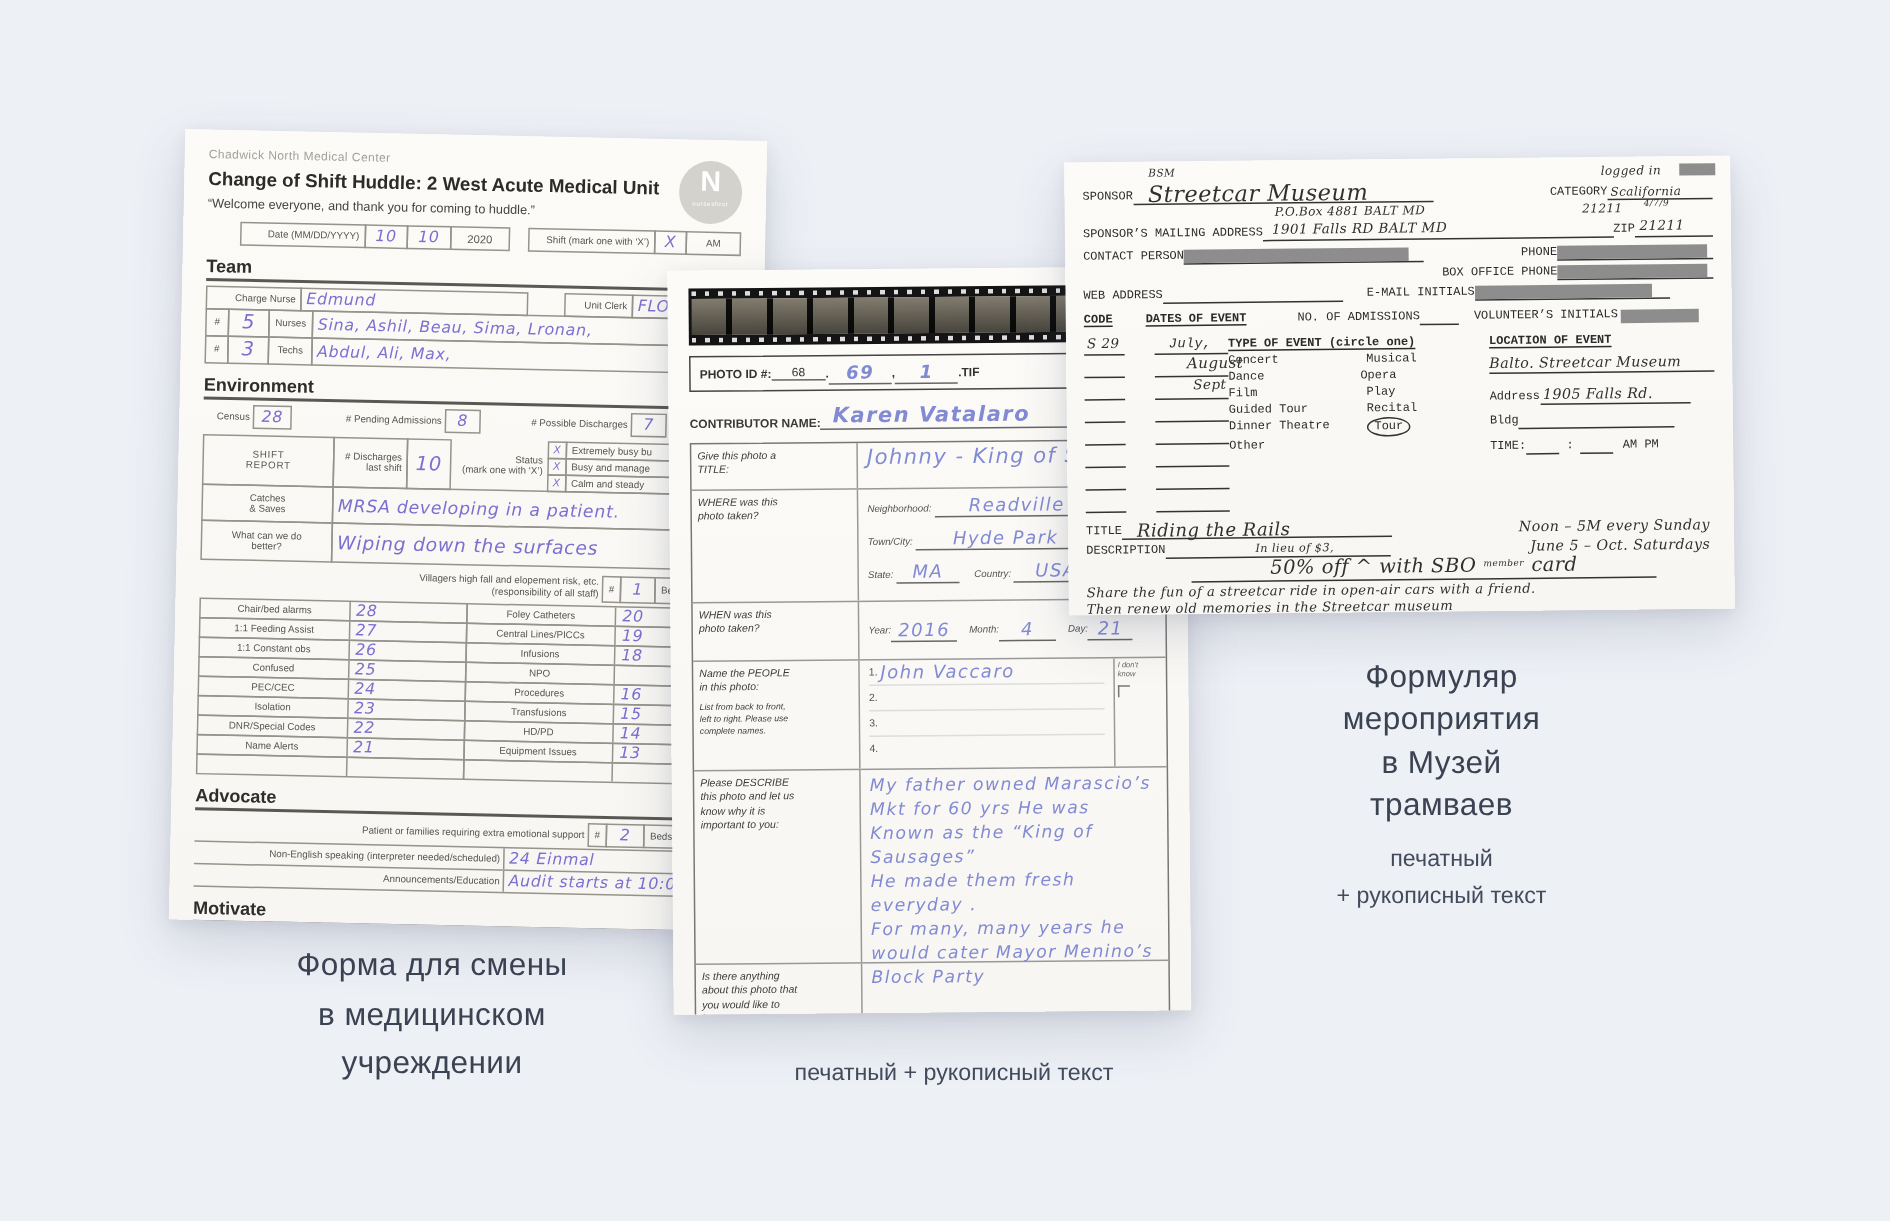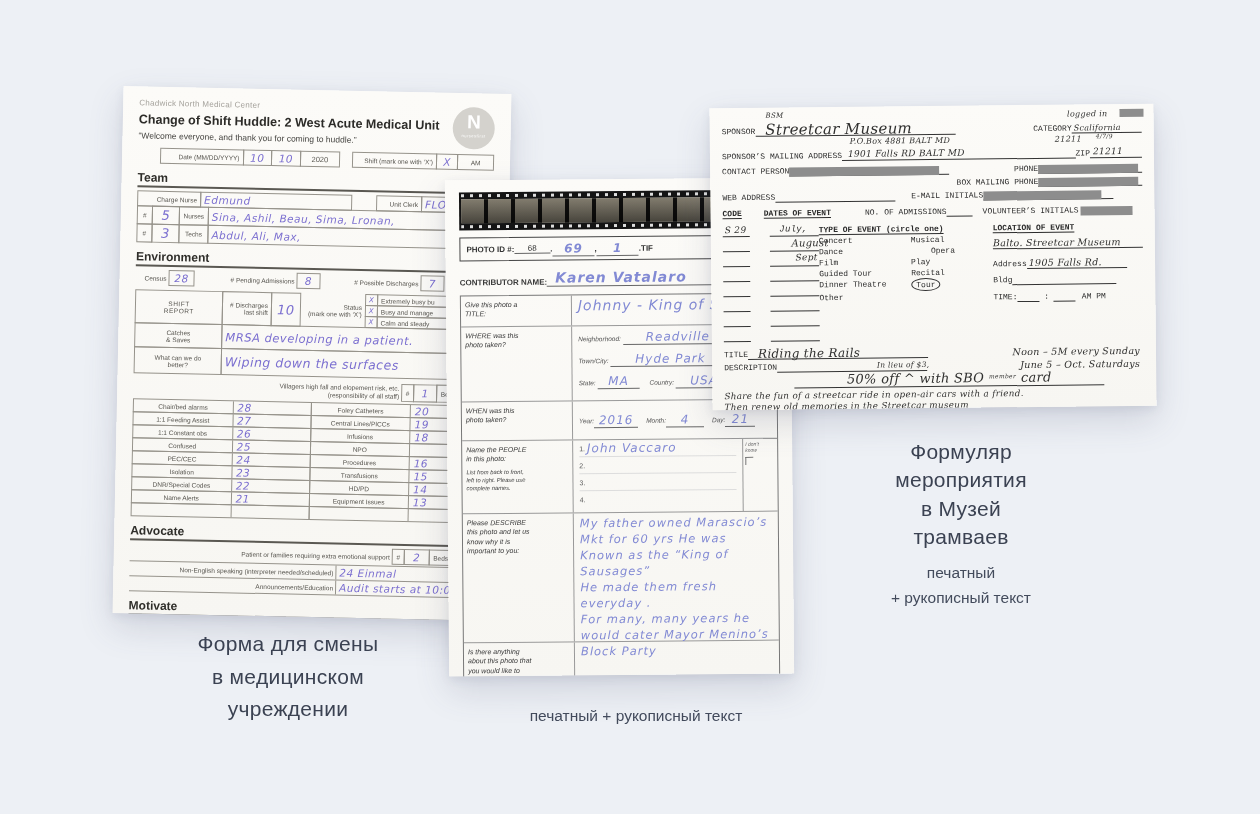--- a/index.html
+++ b/index.html
@@ -442,21 +442,21 @@
   </div>
 
   <div class="erow" style="margin-top:4px;">
     <span>CONTACT PERSON</span>
     <span class="ml" style="width:160px;"><span class="red" style="width:150px;"></span></span>
     <span style="flex:1;"></span>
     <span>PHONE</span>
     <span class="ml" style="width:104px;"><span class="red" style="width:100px;"></span></span>
   </div>
   <div class="erow" style="justify-content:flex-end;margin-top:2px;">
-    <span>BOX MAILING PHONE</span>
+    <span>BOX OFFICE PHONE</span>
     <span class="ml" style="width:104px;"><span class="red" style="width:100px;"></span></span>
   </div>
   <div class="erow" style="margin-top:2px;">
     <span>WEB ADDRESS</span>
     <span class="ml" style="width:120px;"></span>
     <span style="width:16px;"></span>
     <span>E-MAIL INITIALS</span>
     <span class="ml" style="width:130px;"><span class="red" style="width:118px;"></span></span>
   </div>
 
@@ -515,21 +515,21 @@
           <span class="dll"></span>
         </div>
     </div>
     <div class="tcol2">
       <div class="bu" style="margin-top:3px;">TYPE OF EVENT (circle one)</div>
       <div class="trow">
           <span style="width:92px;">Concert</span>
           <span>Musical</span>
         </div>
       <div class="trow">
-          <span style="width:112px;">Dance</span>
+          <span style="width:88px;">Dance</span>
           <span>Opera</span>
         </div>
       <div class="trow">
           <span style="width:92px;">Film</span>
           <span>Play</span>
         </div>
       <div class="trow">
           <span style="width:92px;">Guided Tour</span>
           <span>Recital</span>
         </div>
@@ -571,21 +571,21 @@
     <span class="ml" style="width:180px;position:relative;height:13px;">
       <span class="ek" style="position:absolute;bottom:-1px;left:10px;font-size:12px;white-space:nowrap;">Riding the Rails</span>
     </span>
     <span style="flex:1;"></span>
     <span class="ek" style="font-size:9.5px;margin-right:4px;">Noon – 5M every Sunday</span>
   </div>
 
   <div class="erow">
     <span>DESCRIPTION</span>
     <span class="ml" style="width:150px;position:relative;height:10px;">
-      <span class="ek" style="position:absolute;bottom:0;left:60px;font-size:7.5px;white-space:nowrap;margin-left:40px;">In lieu of $3,</span>
+      <span class="ek" style="position:absolute;bottom:0;left:60px;font-size:7.5px;white-space:nowrap;">In lieu of $3,</span>
     </span>
     <span style="flex:1;"></span>
     <span class="ek" style="font-size:9.5px;margin-right:4px;">June 5 – Oct.  Saturdays</span>
   </div>
 
   <div style="border-bottom:1px solid #333;margin:0 40px 0 70px;text-align:center;">
     <span class="ek" style="font-size:13px;">50% off ^ with SBO</span>
     <sup class="ek" style="font-size:6px;">member</sup>
     <span class="ek" style="font-size:13px;">card</span>
   </div>

